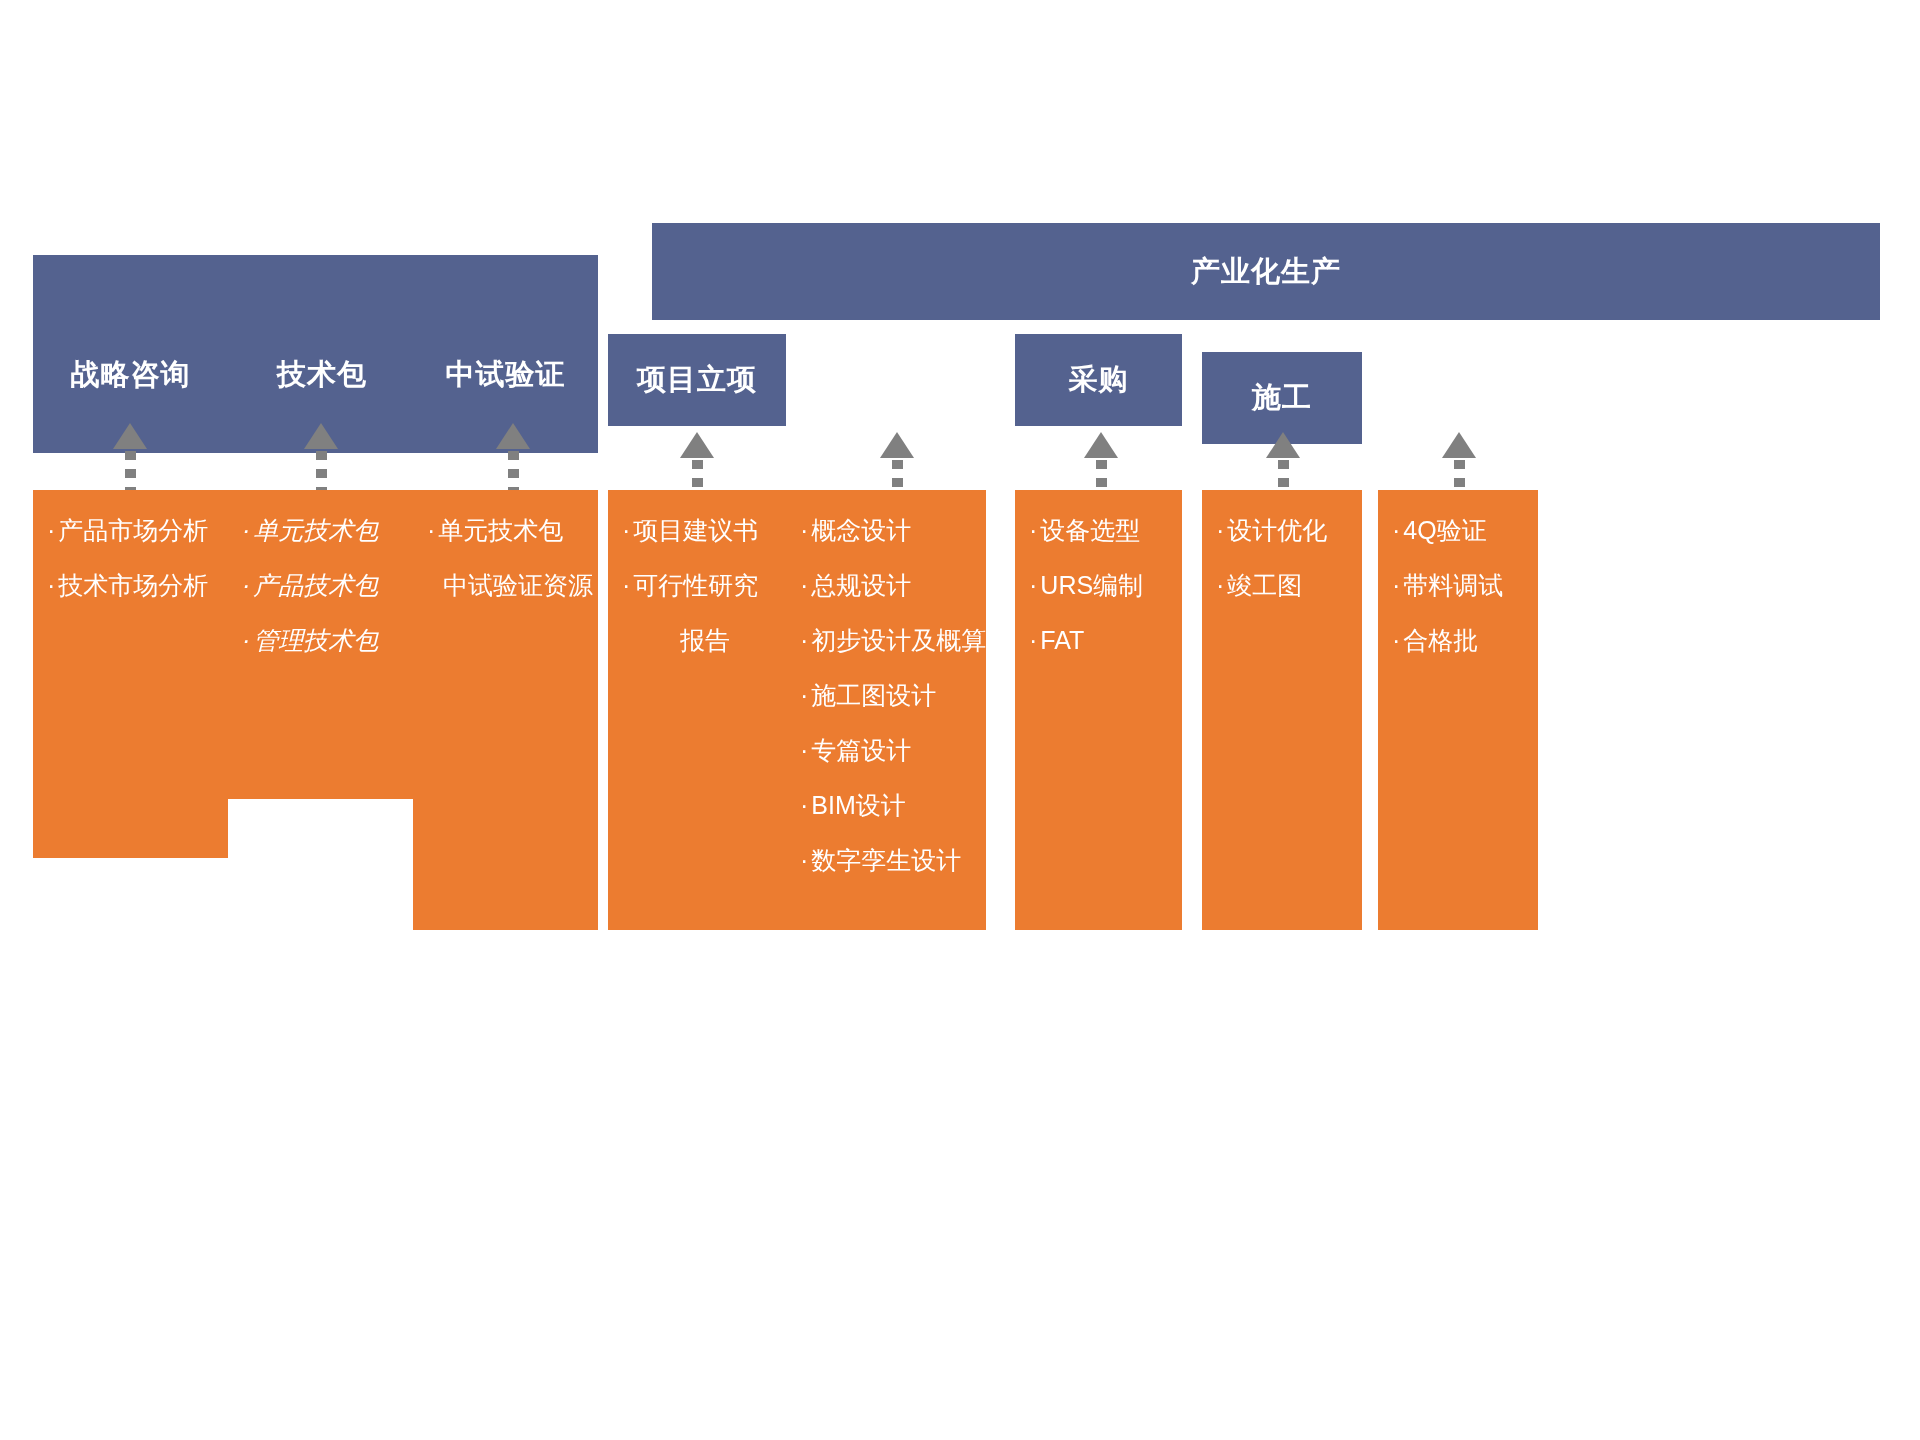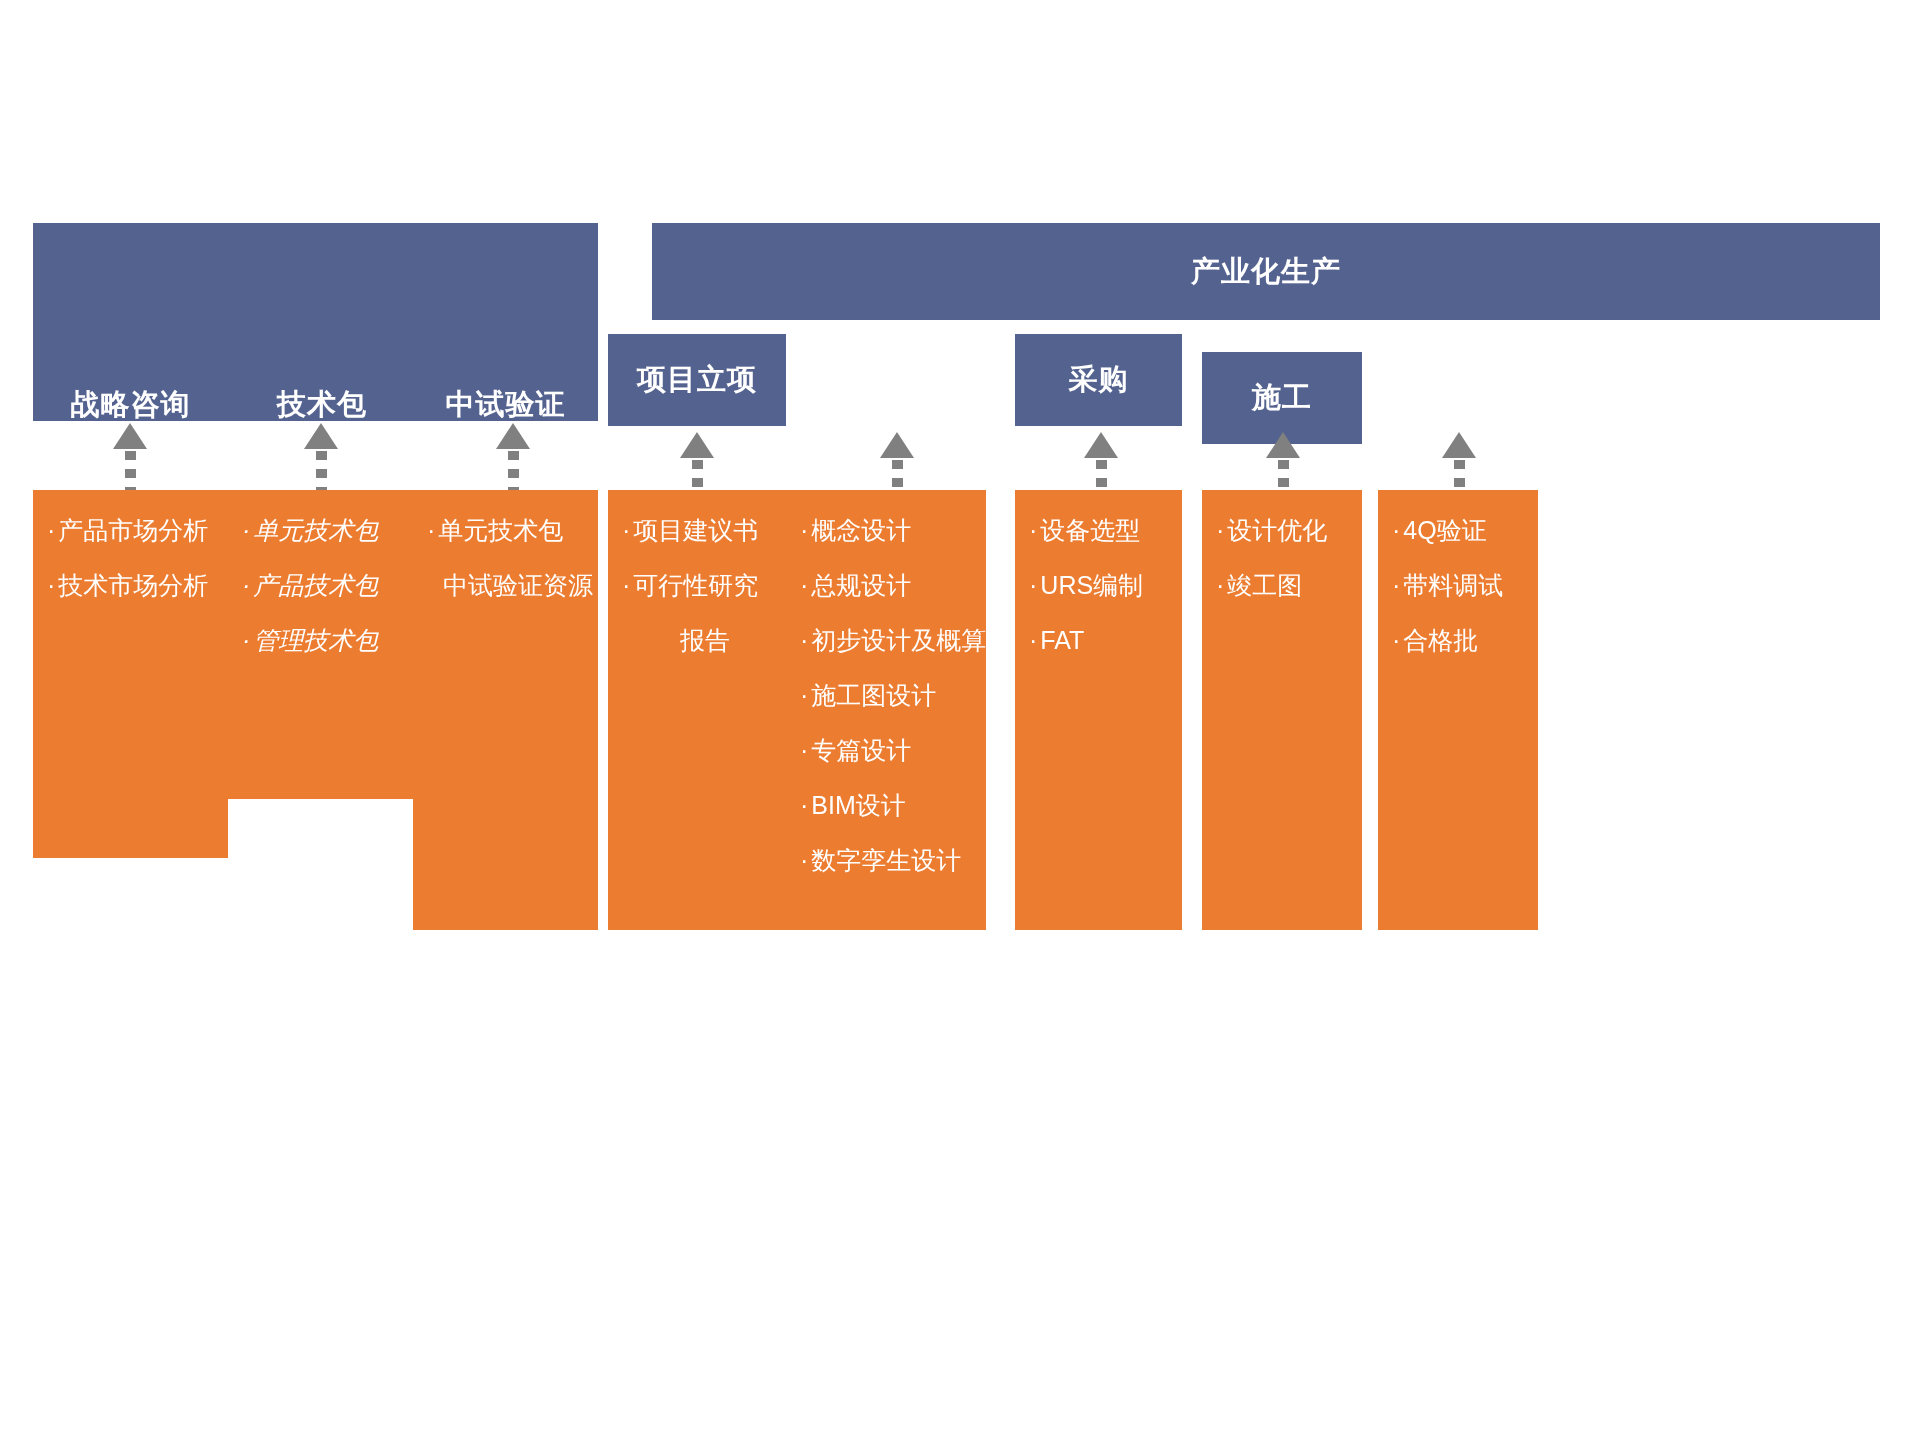--- a/index.html
+++ b/index.html
@@ -36,20 +36,22 @@
     line-height: 1.15;
     box-sizing: border-box;
   }
   .stage-box { font-size: 29px; }
   .stage-box .lbl { display: block; }
 
   
   .stage-row1 {
     height: 198px;
     align-items: flex-end;
+    padding-bottom: 62px;
+    margin-top: 32px;
   }
 
   
   .banner {
     font-size: 29px;
     align-items: center;
     justify-content: center;
   }
 
   

